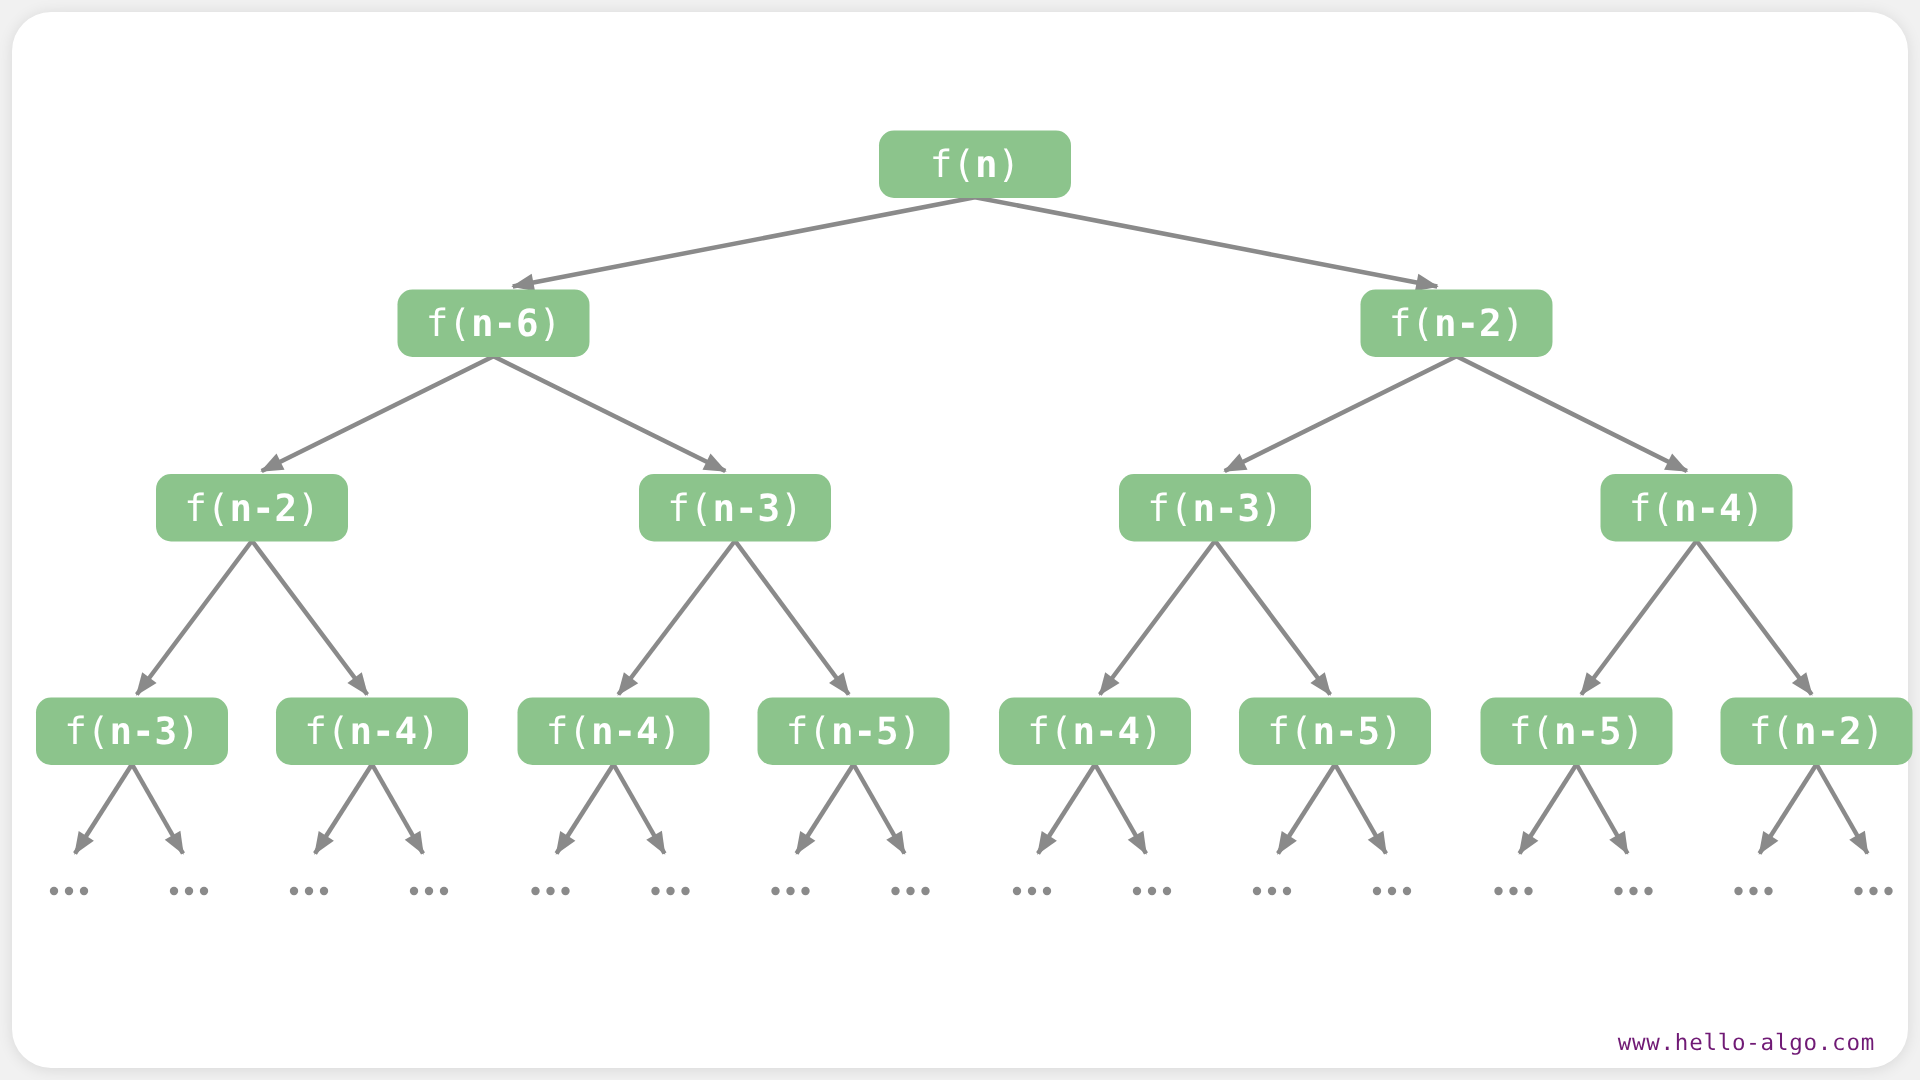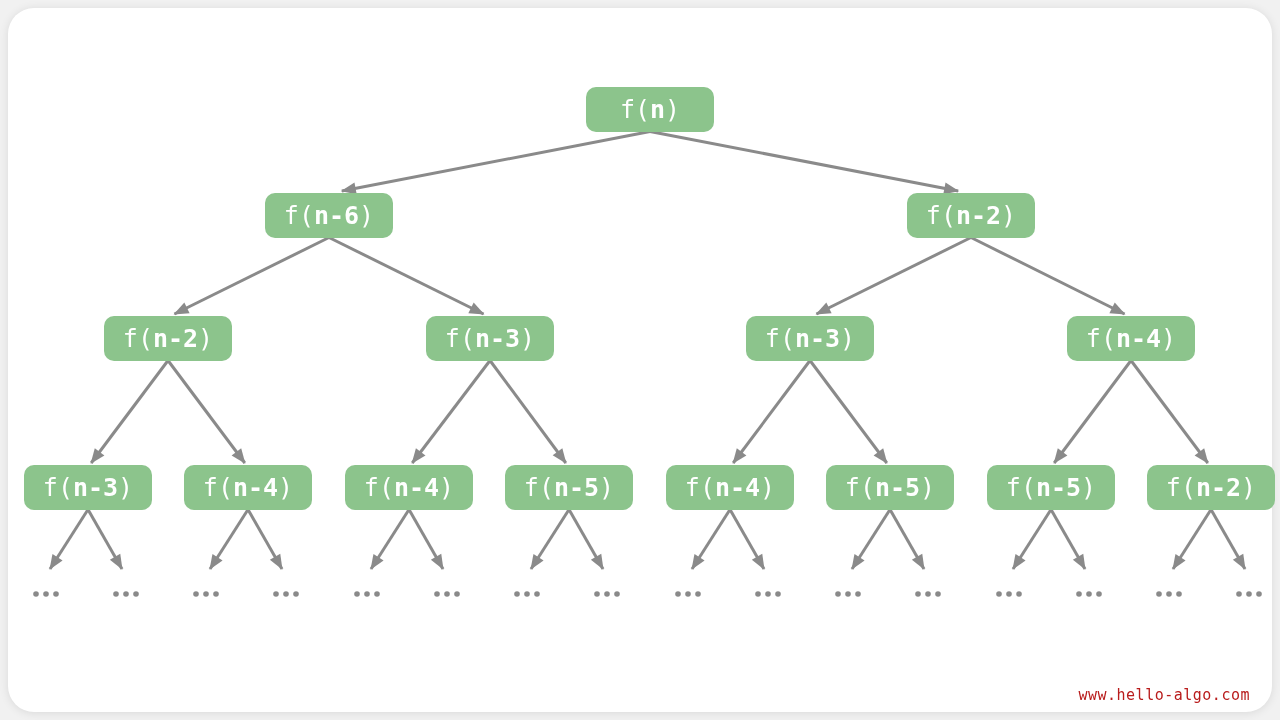--- a/index.html
+++ b/index.html
@@ -55,21 +55,21 @@
   }
   .tree-node .arg {
     font-weight: bold;
   }
   .watermark {
     position: absolute;
     right: 38px;
     bottom: 24px;
     font-size: 15px;
     letter-spacing: 0.5px;
-    color: #b91c1c;
+    color: #701a75;
   }
 </style>
 </head>
 <body>
 
 <div class="page">
   <div class="card">
     <div class="canvas">
       <svg class="edge-layer" viewBox="0 0 1280 720" xmlns="http://www.w3.org/2000/svg">
         <defs>

